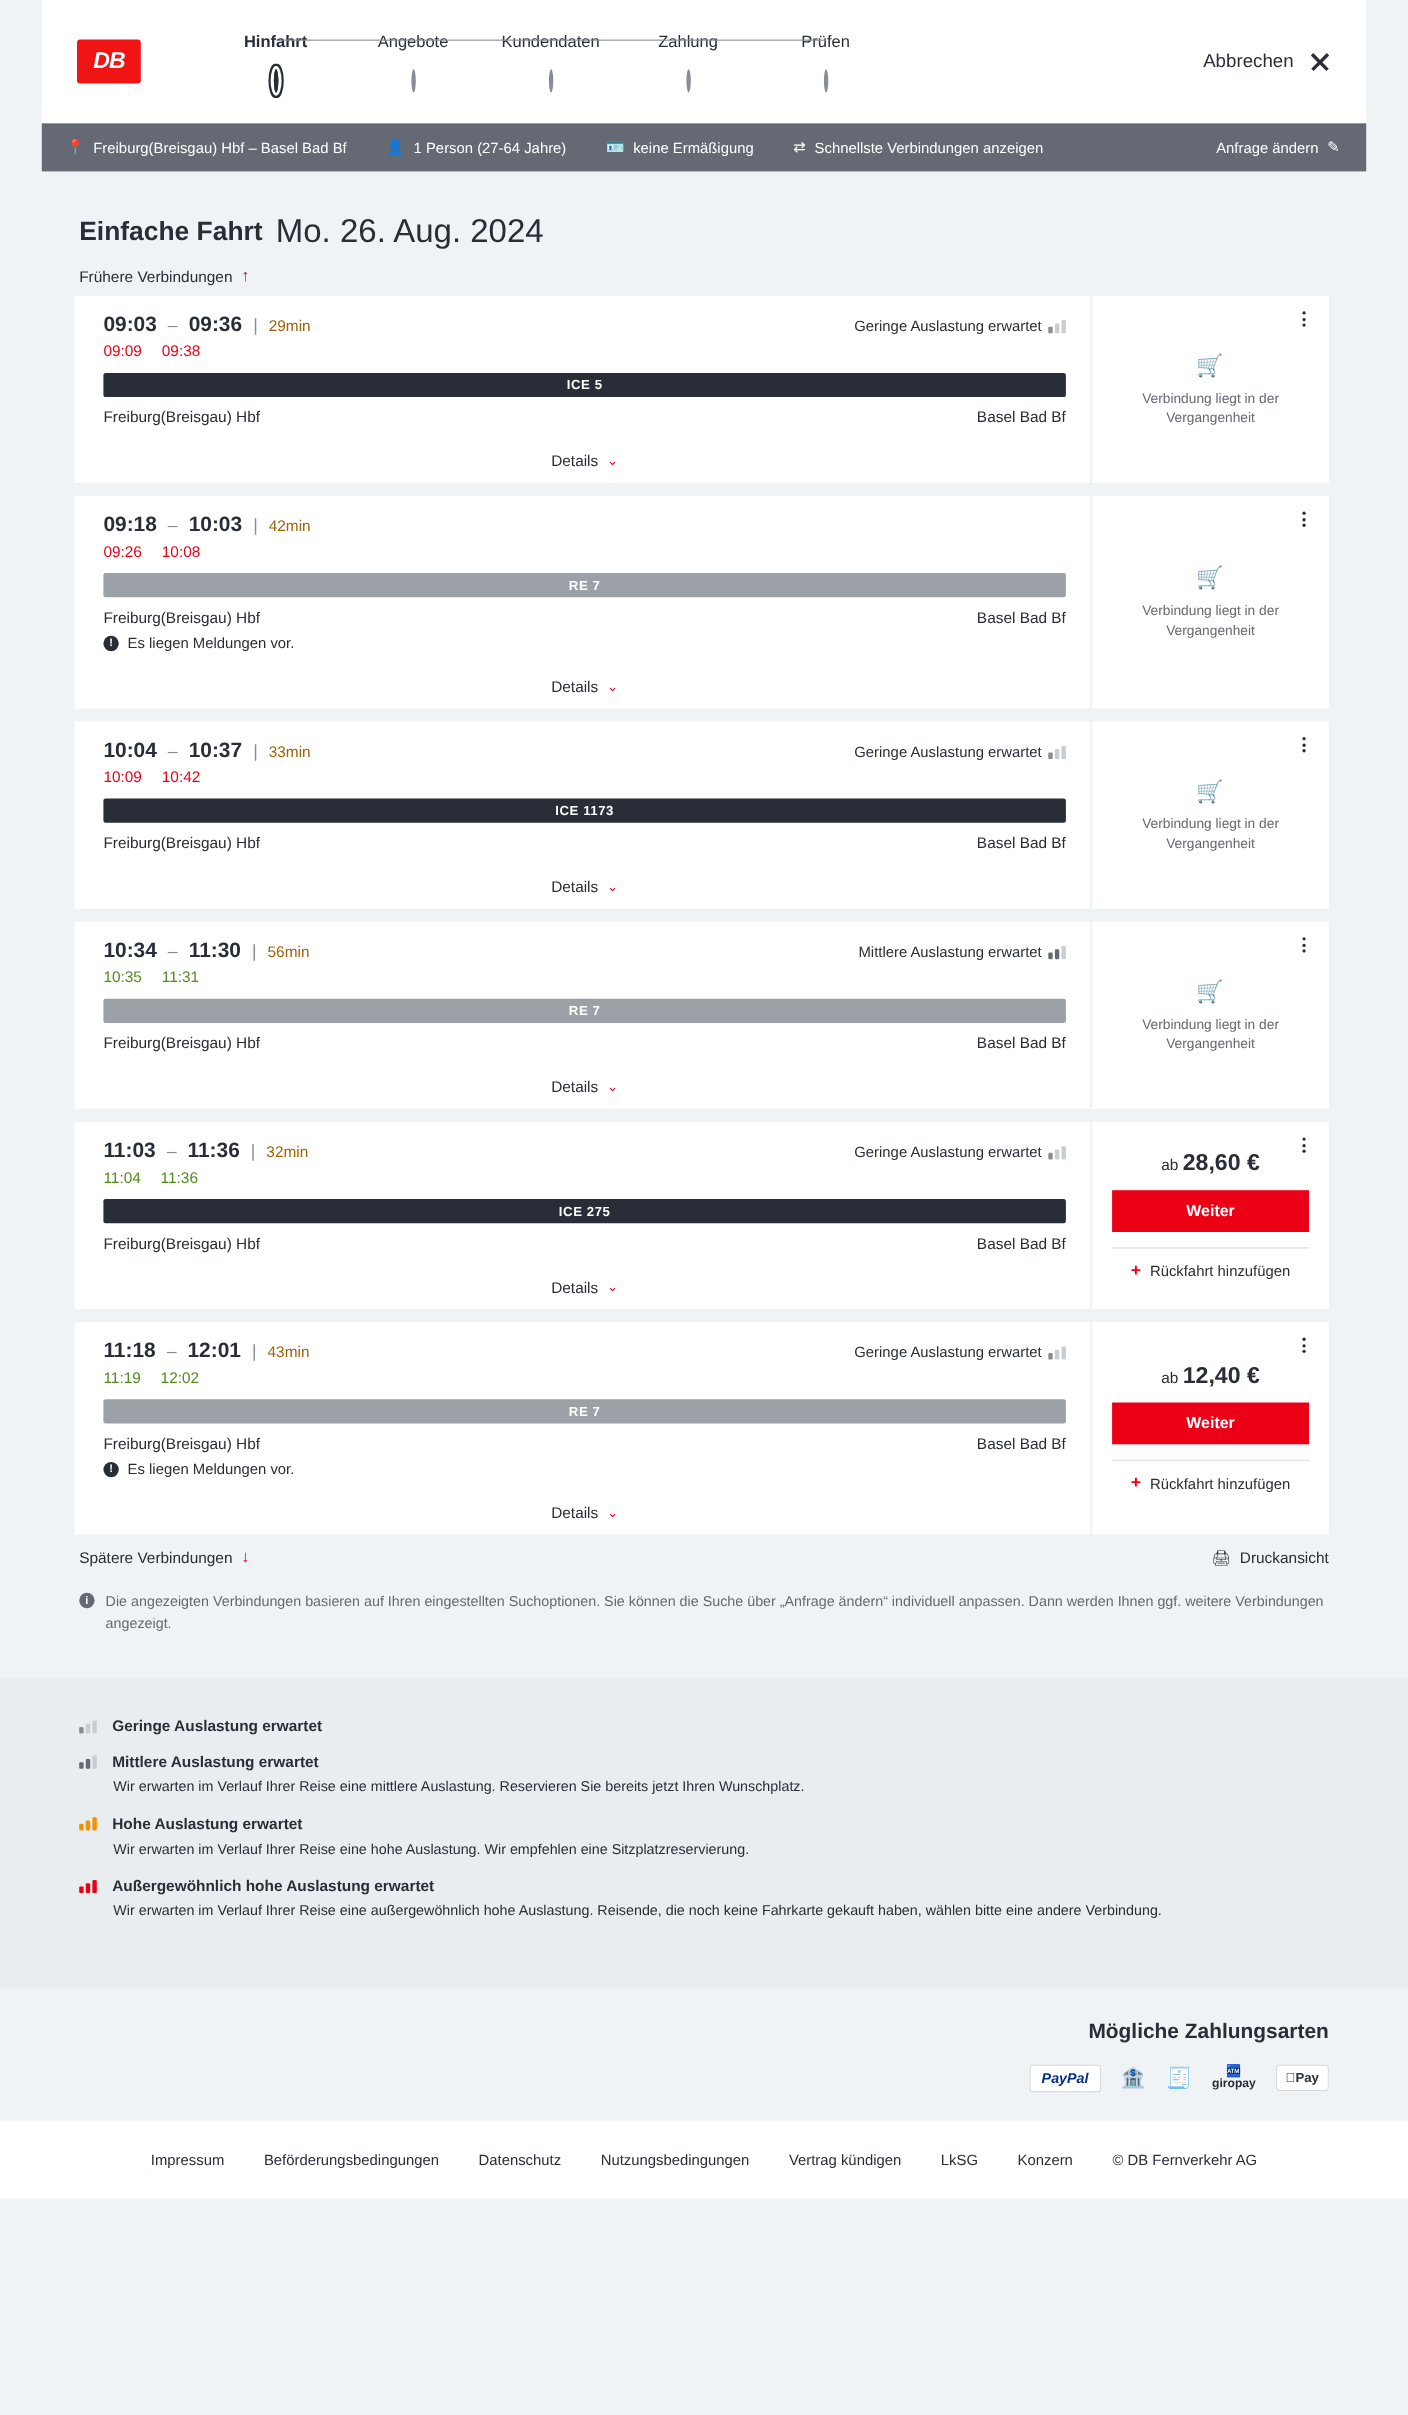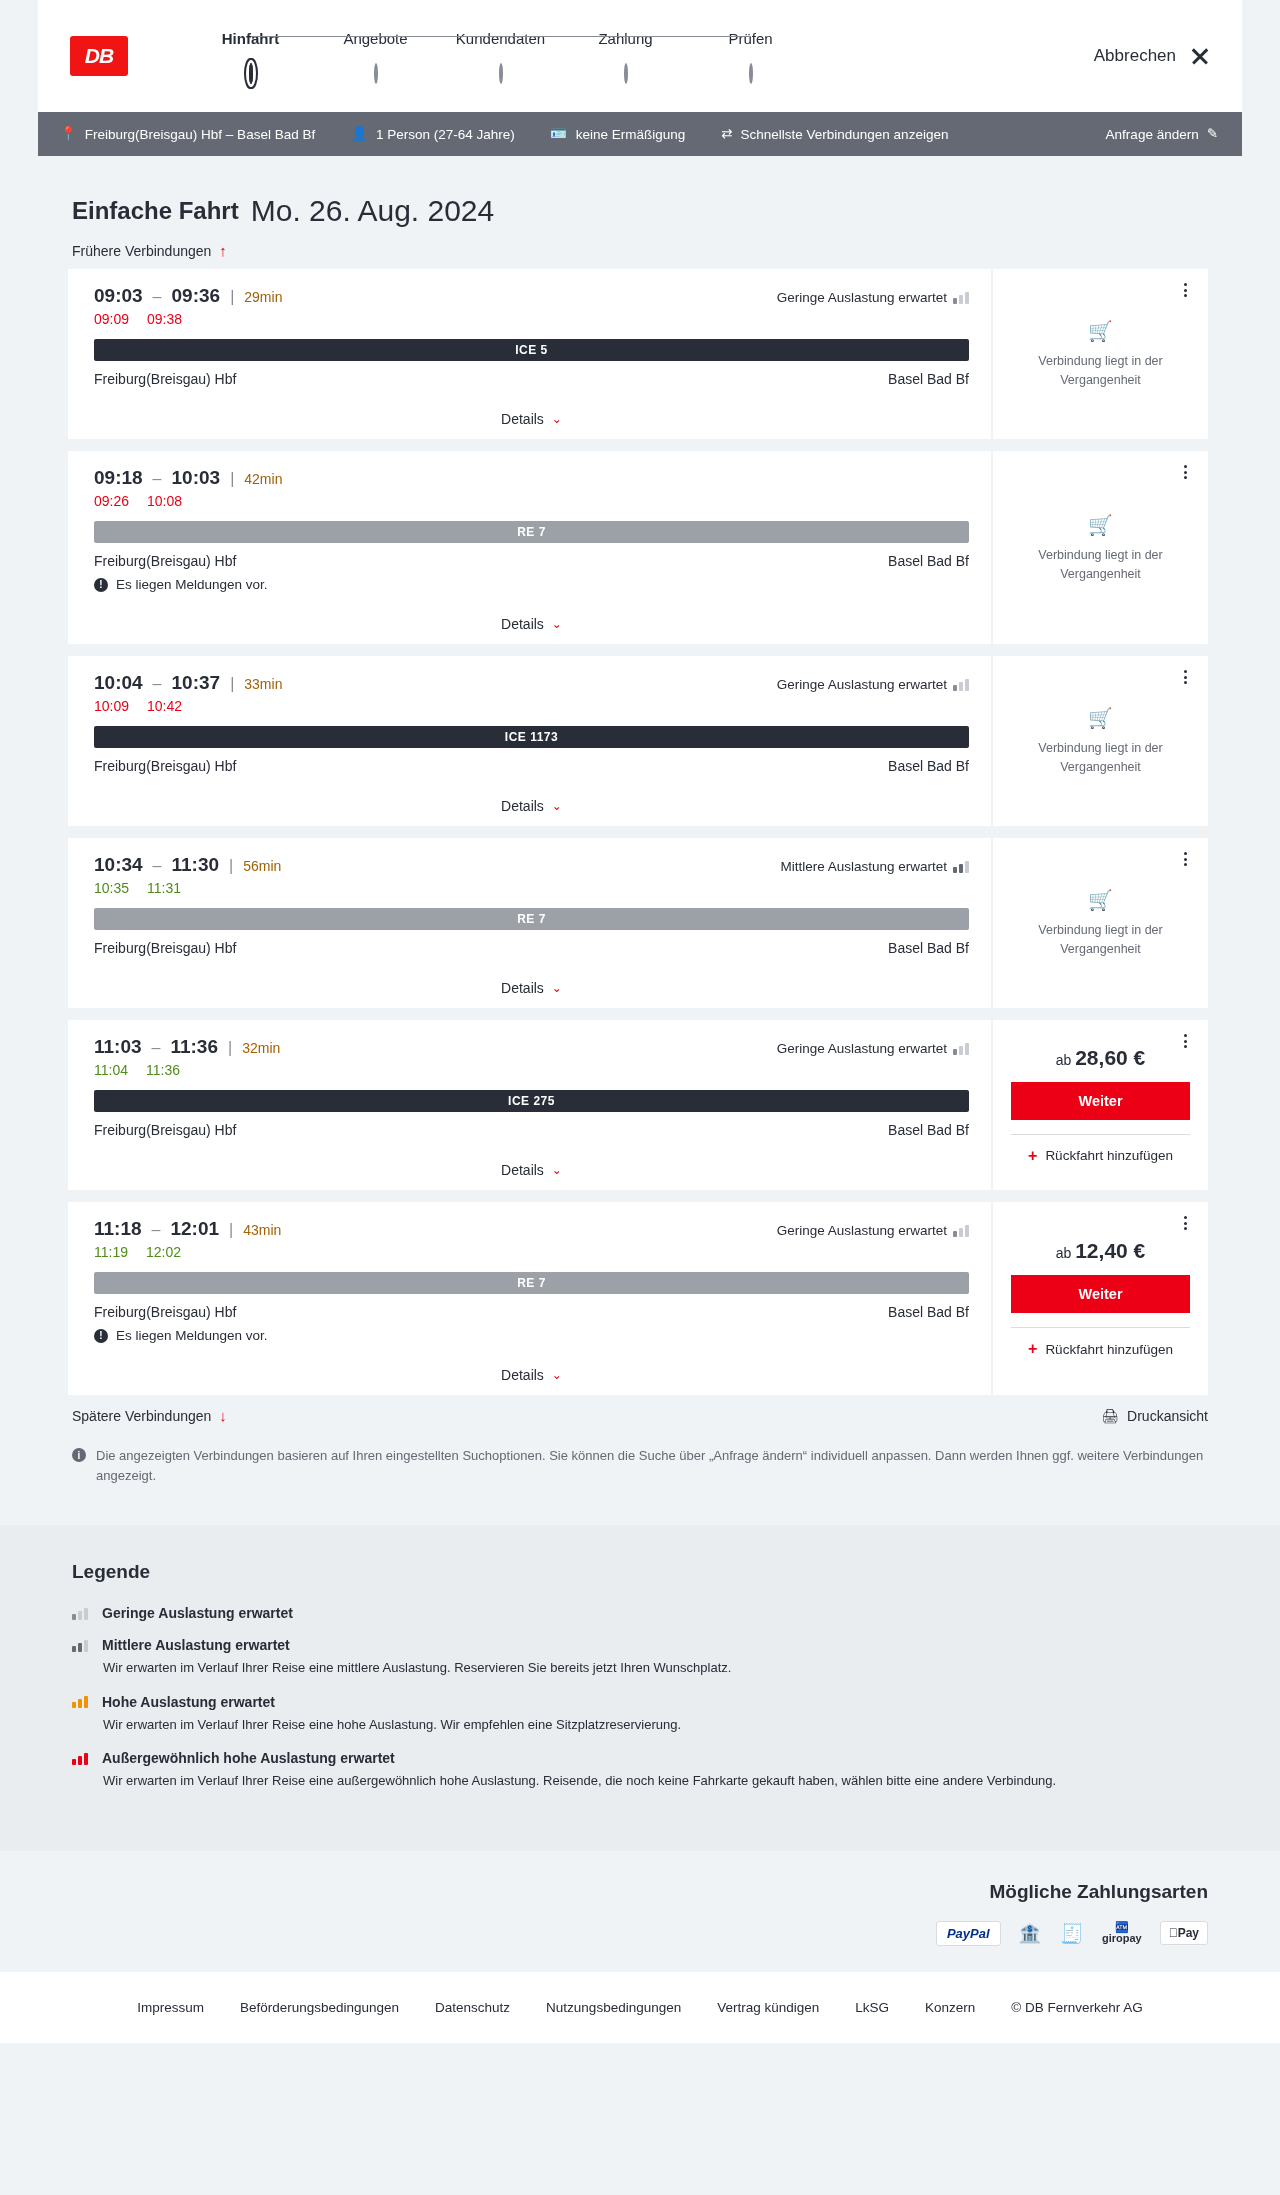--- a/index.html
+++ b/index.html
@@ -489,21 +489,20 @@
       </div>
     </div>
 
     <div class="hint">
       <span class="circ">i</span>
       <span>Die angezeigten Verbindungen basieren auf Ihren eingestellten Suchoptionen. Sie können die Suche über „Anfrage ändern“ individuell anpassen. Dann werden Ihnen ggf. weitere Verbindungen angezeigt.</span>
     </div>
   </div>
 
   <div class="legend">
-    <h2>Legende</h2>
     <div id="legend-list">
         <div class="leg-item">
           <div class="leg-head">
             <span class="bars">
               <span style="height:6px;background:#878c96"></span>
               <span style="height:9px;background:#c9cdd3"></span>
               <span style="height:12px;background:#c9cdd3"></span>
             </span>
             <span>Geringe Auslastung erwartet</span>
           </div>

